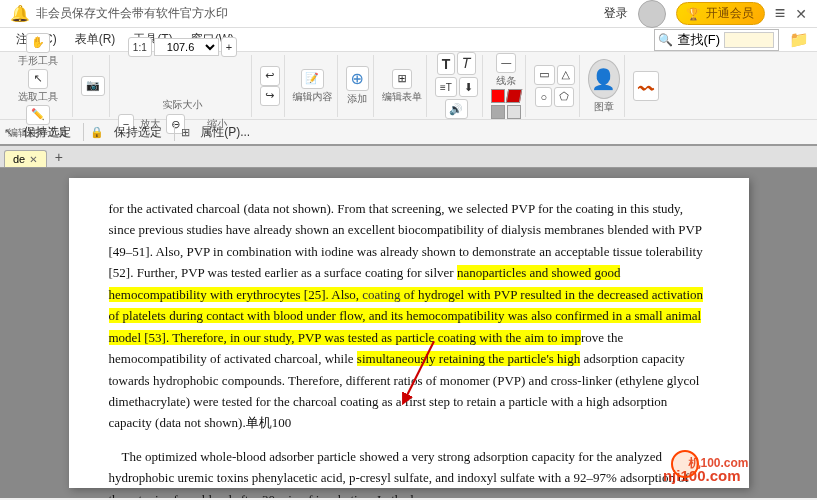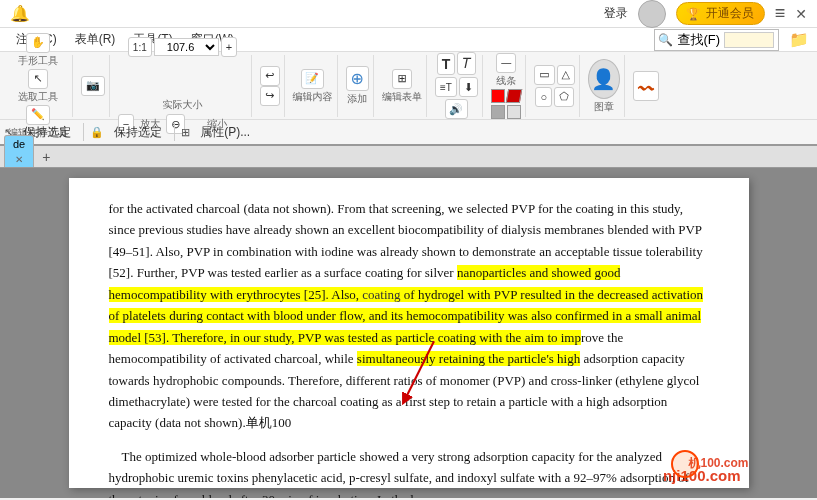--- a/index.html
+++ b/index.html
@@ -123,21 +123,21 @@
     .tab {
       background: #c8c8c8;
       padding: 2px 8px;
       font-size: 11px;
       cursor: pointer;
       border: 1px solid #aaa;
       border-bottom: none;
       border-radius: 3px 3px 0 0;
       display: flex; align-items: center; gap: 4px;
     }
-    .tab.active { background: #7dd3fc; flex-direction: column; }
+    .tab.active { background: #fef9c3; }
     .tab-close { font-size: 10px; color: #666; cursor: pointer; }
     .tab-add { padding: 2px 6px; cursor: pointer; font-size: 14px; color: #555; }
 
     
     .doc-area {
       background: #888;
       overflow: auto;
       height: calc(500px - 28px - 24px - 70px - 26px - 22px);
       display: flex;
       justify-content: center;
@@ -180,20 +180,21 @@
       color: #cc2200;
       opacity: 0.85;
     }
   </style>
 </head>
 <body>
 
 <div class="top-banner">
   <div class="banner-left">
     <span class="banner-icon">🔔</span>
+    <span class="banner-text">非会员保存文件会带有软件官方水印</span>
   </div>
   <div class="banner-right">
     <span class="login-btn">登录</span>
     <div style="width:28px;height:28px;background:#ccc;border-radius:50%;border:1px solid #aaa;"></div>
     <button class="vip-btn">
       <span>🏆</span>
       <span>开通会员</span>
     </button>
     <span style="font-size:18px;cursor:pointer;color:#555;">≡</span>
     <span style="font-size:14px;cursor:pointer;color:#555;">✕</span>

